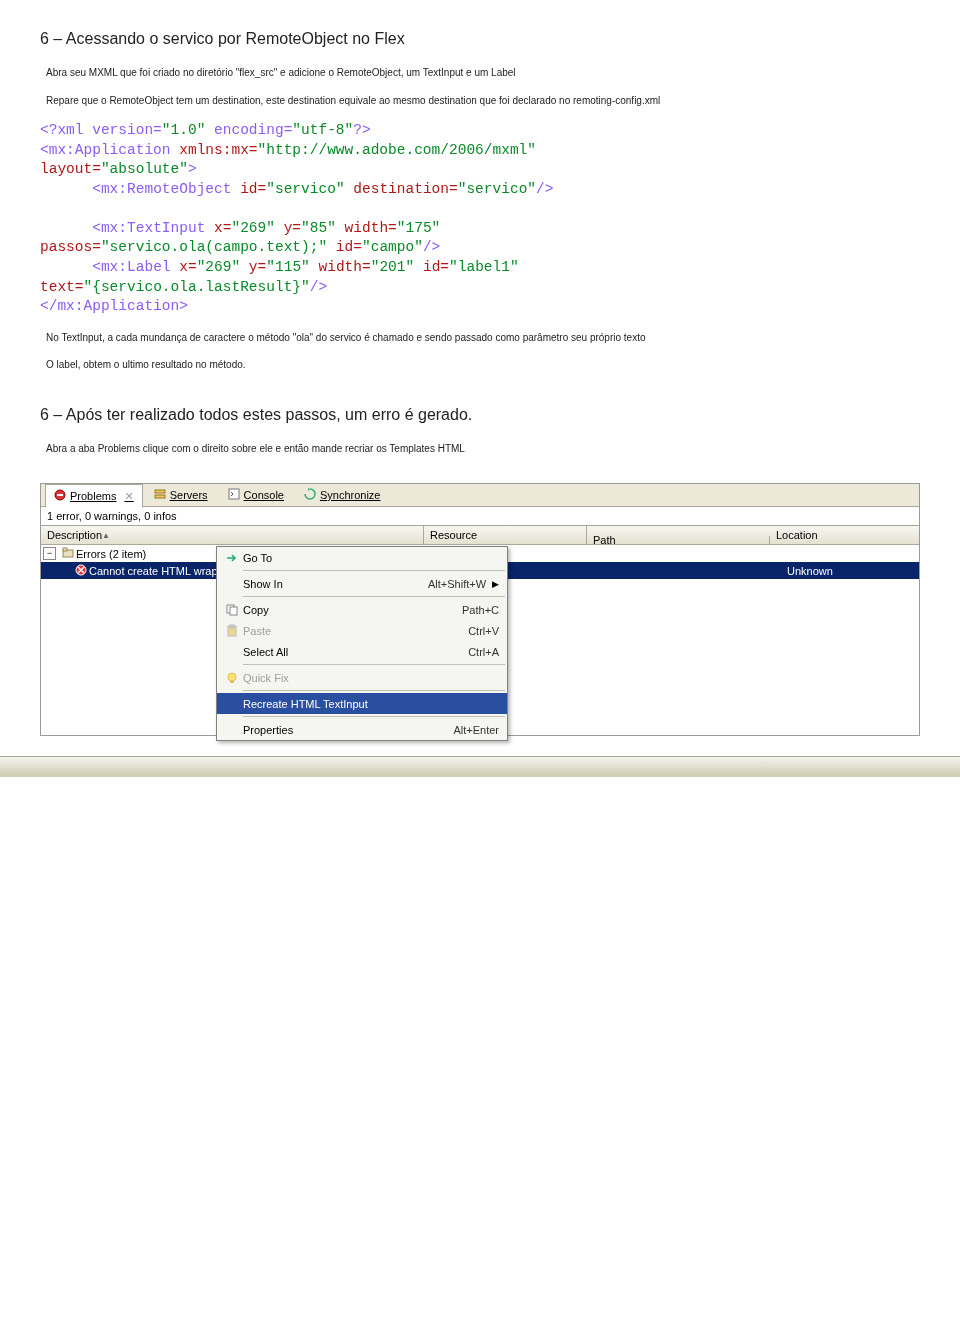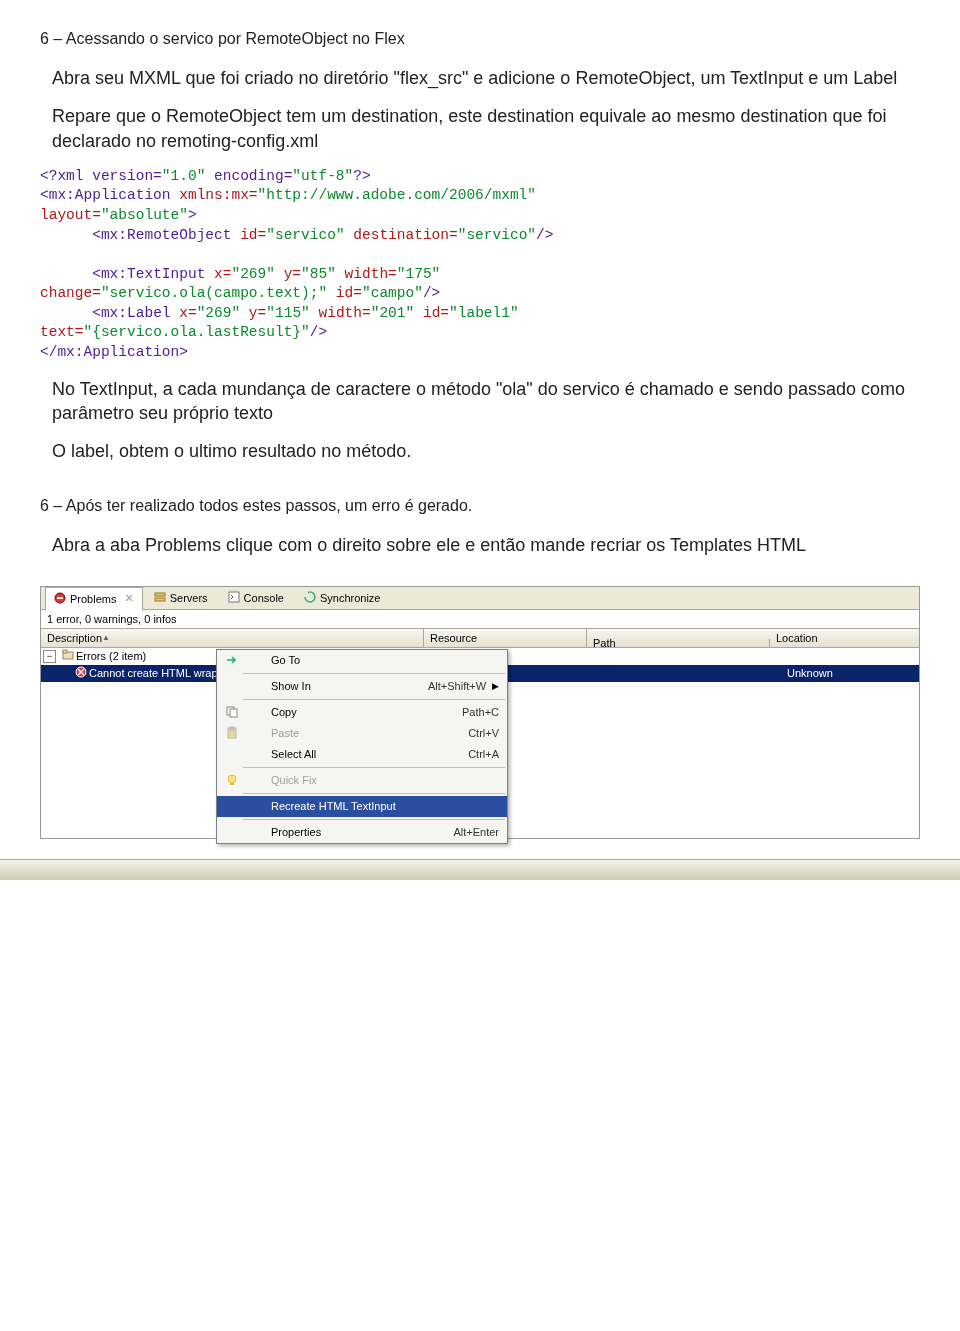--- a/index.html
+++ b/index.html
@@ -12,54 +12,55 @@
     width: 960px;
   }
   .page {
     padding: 30px 40px 0 40px;
   }
   .section-title {
     font-size: 16px;
     margin-bottom: 18px;
   }
   .p {
-    font-size: 18px;
-    margin: 14px 12px;
+    font-size: 10px;
+    margin: 14px 6px;
     line-height: 1.35;
   }
   .justify { text-align: justify; }
   .code-block {
     font-family: "Courier New", monospace;
     font-size: 14.5px;
     white-space: pre-wrap;
     line-height: 1.35;
     margin: 14px 0;
   }
   .cb-red  { color: #b01818; }
-  .cb-teal { color: #4c1d95; }
+  .cb-teal { color: #8b5cf6; }
   .cb-green{ color: #0a8a2a; }
 
   
   .panel-wrap {
     margin-top: 28px;
     border: 1px solid #9a9a9a;
     background: #ece9d8;
     font-family: Tahoma, Arial, sans-serif;
     font-size: 11px;
     color: #000;
     position: relative;
   }
   .tabs {
     display: flex;
     align-items: center;
     height: 22px;
     border-bottom: 1px solid #aca899;
     background: #ece9d8;
     padding-left: 4px;
     gap: 2px;
+    text-decoration: underline;
   }
   .tab {
     display: flex;
     align-items: center;
     gap: 4px;
     padding: 2px 8px;
     border: 1px solid transparent;
     height: 18px;
   }
   .tab.active {
@@ -141,21 +142,21 @@
     box-shadow: 2px 2px 4px rgba(0,0,0,0.3);
     font-size: 11px;
   }
   .mi {
     display: flex;
     align-items: center;
     height: 21px;
     padding: 0 8px 0 4px;
   }
   .mi .mi-icon { width: 22px; display: flex; justify-content: center; }
-  .mi .mi-label { flex: 1; margin-left: 28px; }
+  .mi .mi-label { flex: 1; }
   .mi .mi-accel { color: #333; padding-left: 10px; }
   .mi .mi-arrow { color: #000; padding-left: 6px; font-size: 9px; }
   .mi.disabled { color: #9e9e9e; }
   .mi.highlight { background: #2a4ea0; color: #fff; }
   .mi-sep { height: 1px; background: #c0c0b8; margin: 2px 2px 2px 26px; }
 
   .bottom-taskbar {
     height: 20px;
     background: linear-gradient(#f4f3ec, #cfcab0);
     border-top: 1px solid #aca899;
@@ -170,21 +171,21 @@
 
   <div class="p">Abra seu MXML que foi criado no diretório "flex_src" e adicione o RemoteObject, um TextInput e um Label</div>
   <div class="p">Repare que o RemoteObject tem um destination, este destination equivale ao mesmo destination que foi declarado no remoting-config.xml</div>
 
   <div class="code-block"><span class="cb-teal">&lt;?xml version=</span><span class="cb-green">"1.0"</span><span class="cb-teal"> encoding=</span><span class="cb-green">"utf-8"</span><span class="cb-teal">?&gt;</span>
 <span class="cb-teal">&lt;mx:Application</span><span class="cb-red"> xmlns:mx=</span><span class="cb-green">"http://www.adobe.com/2006/mxml"</span>
 <span class="cb-red">layout=</span><span class="cb-green">"absolute"</span><span class="cb-teal">&gt;</span>
 <span class="cb-teal">      &lt;mx:RemoteObject</span><span class="cb-red"> id=</span><span class="cb-green">"servico"</span><span class="cb-red"> destination=</span><span class="cb-green">"servico"</span><span class="cb-teal">/&gt;</span>
 
 <span class="cb-teal">      &lt;mx:TextInput</span><span class="cb-red"> x=</span><span class="cb-green">"269"</span><span class="cb-red"> y=</span><span class="cb-green">"85"</span><span class="cb-red"> width=</span><span class="cb-green">"175"</span>
-<span class="cb-red">change=</span><span class="cb-green">"servico.ola(campo.text);"</span><span class="cb-red"> id=</span><span class="cb-green">"campo"</span><span class="cb-teal">/&gt;</span>
+<span class="cb-red">passos=</span><span class="cb-green">"servico.ola(campo.text);"</span><span class="cb-red"> id=</span><span class="cb-green">"campo"</span><span class="cb-teal">/&gt;</span>
 <span class="cb-teal">      &lt;mx:Label</span><span class="cb-red"> x=</span><span class="cb-green">"269"</span><span class="cb-red"> y=</span><span class="cb-green">"115"</span><span class="cb-red"> width=</span><span class="cb-green">"201"</span><span class="cb-red"> id=</span><span class="cb-green">"label1"</span>
 <span class="cb-red">text=</span><span class="cb-green">"{servico.ola.lastResult}"</span><span class="cb-teal">/&gt;</span>
 <span class="cb-teal">&lt;/mx:Application&gt;</span></div>
 
   <div class="p">No TextInput, a cada mundança de caractere o método "ola" do servico é chamado e sendo passado como parâmetro seu próprio texto</div>
   <div class="p">O label, obtem o ultimo resultado no método.</div>
 
   <div style="height:20px"></div>
 
   <div class="section-title">6 – Após ter realizado todos estes passos, um erro é gerado.</div>

